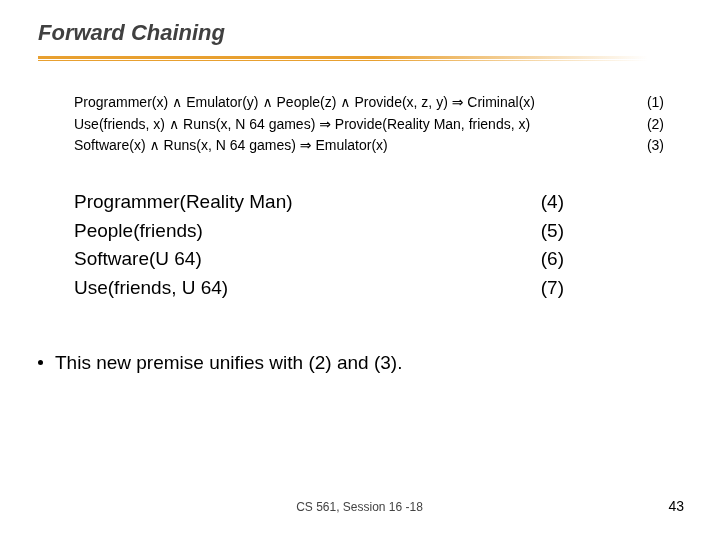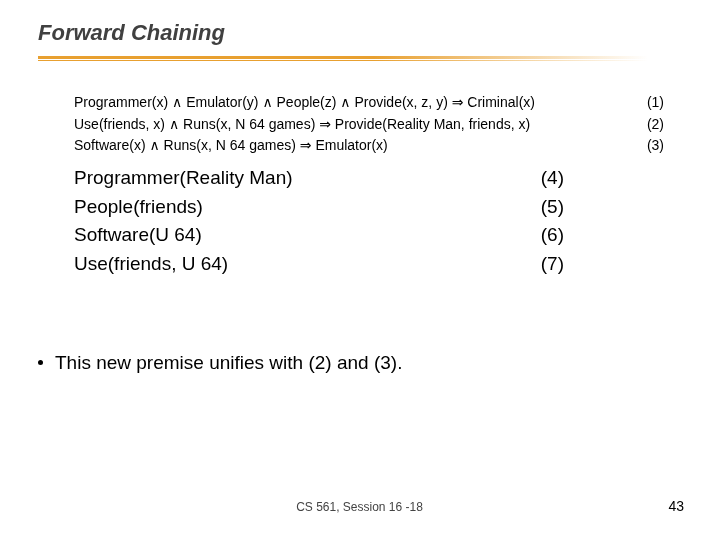--- a/index.html
+++ b/index.html
@@ -48,21 +48,21 @@
     left: 74px;
     width: 590px;
     font-size: 14px;
     line-height: 1.55;
   }
   .rules-row { display: flex; }
   .rule-text { flex: 1; }
   .rule-num { width: 40px; text-align: right; }
   .facts-block {
     position: absolute;
-    top: 164px;
+    top: 188px;
     left: 74px;
     width: 490px;
     font-size: 19px;
     line-height: 1.5;
   }
   .facts-row { display: flex; }
   .fact-text { flex: 1; }
   .fact-num { width: 44px; text-align: right; }
   .bullet-block {
     position: absolute;

